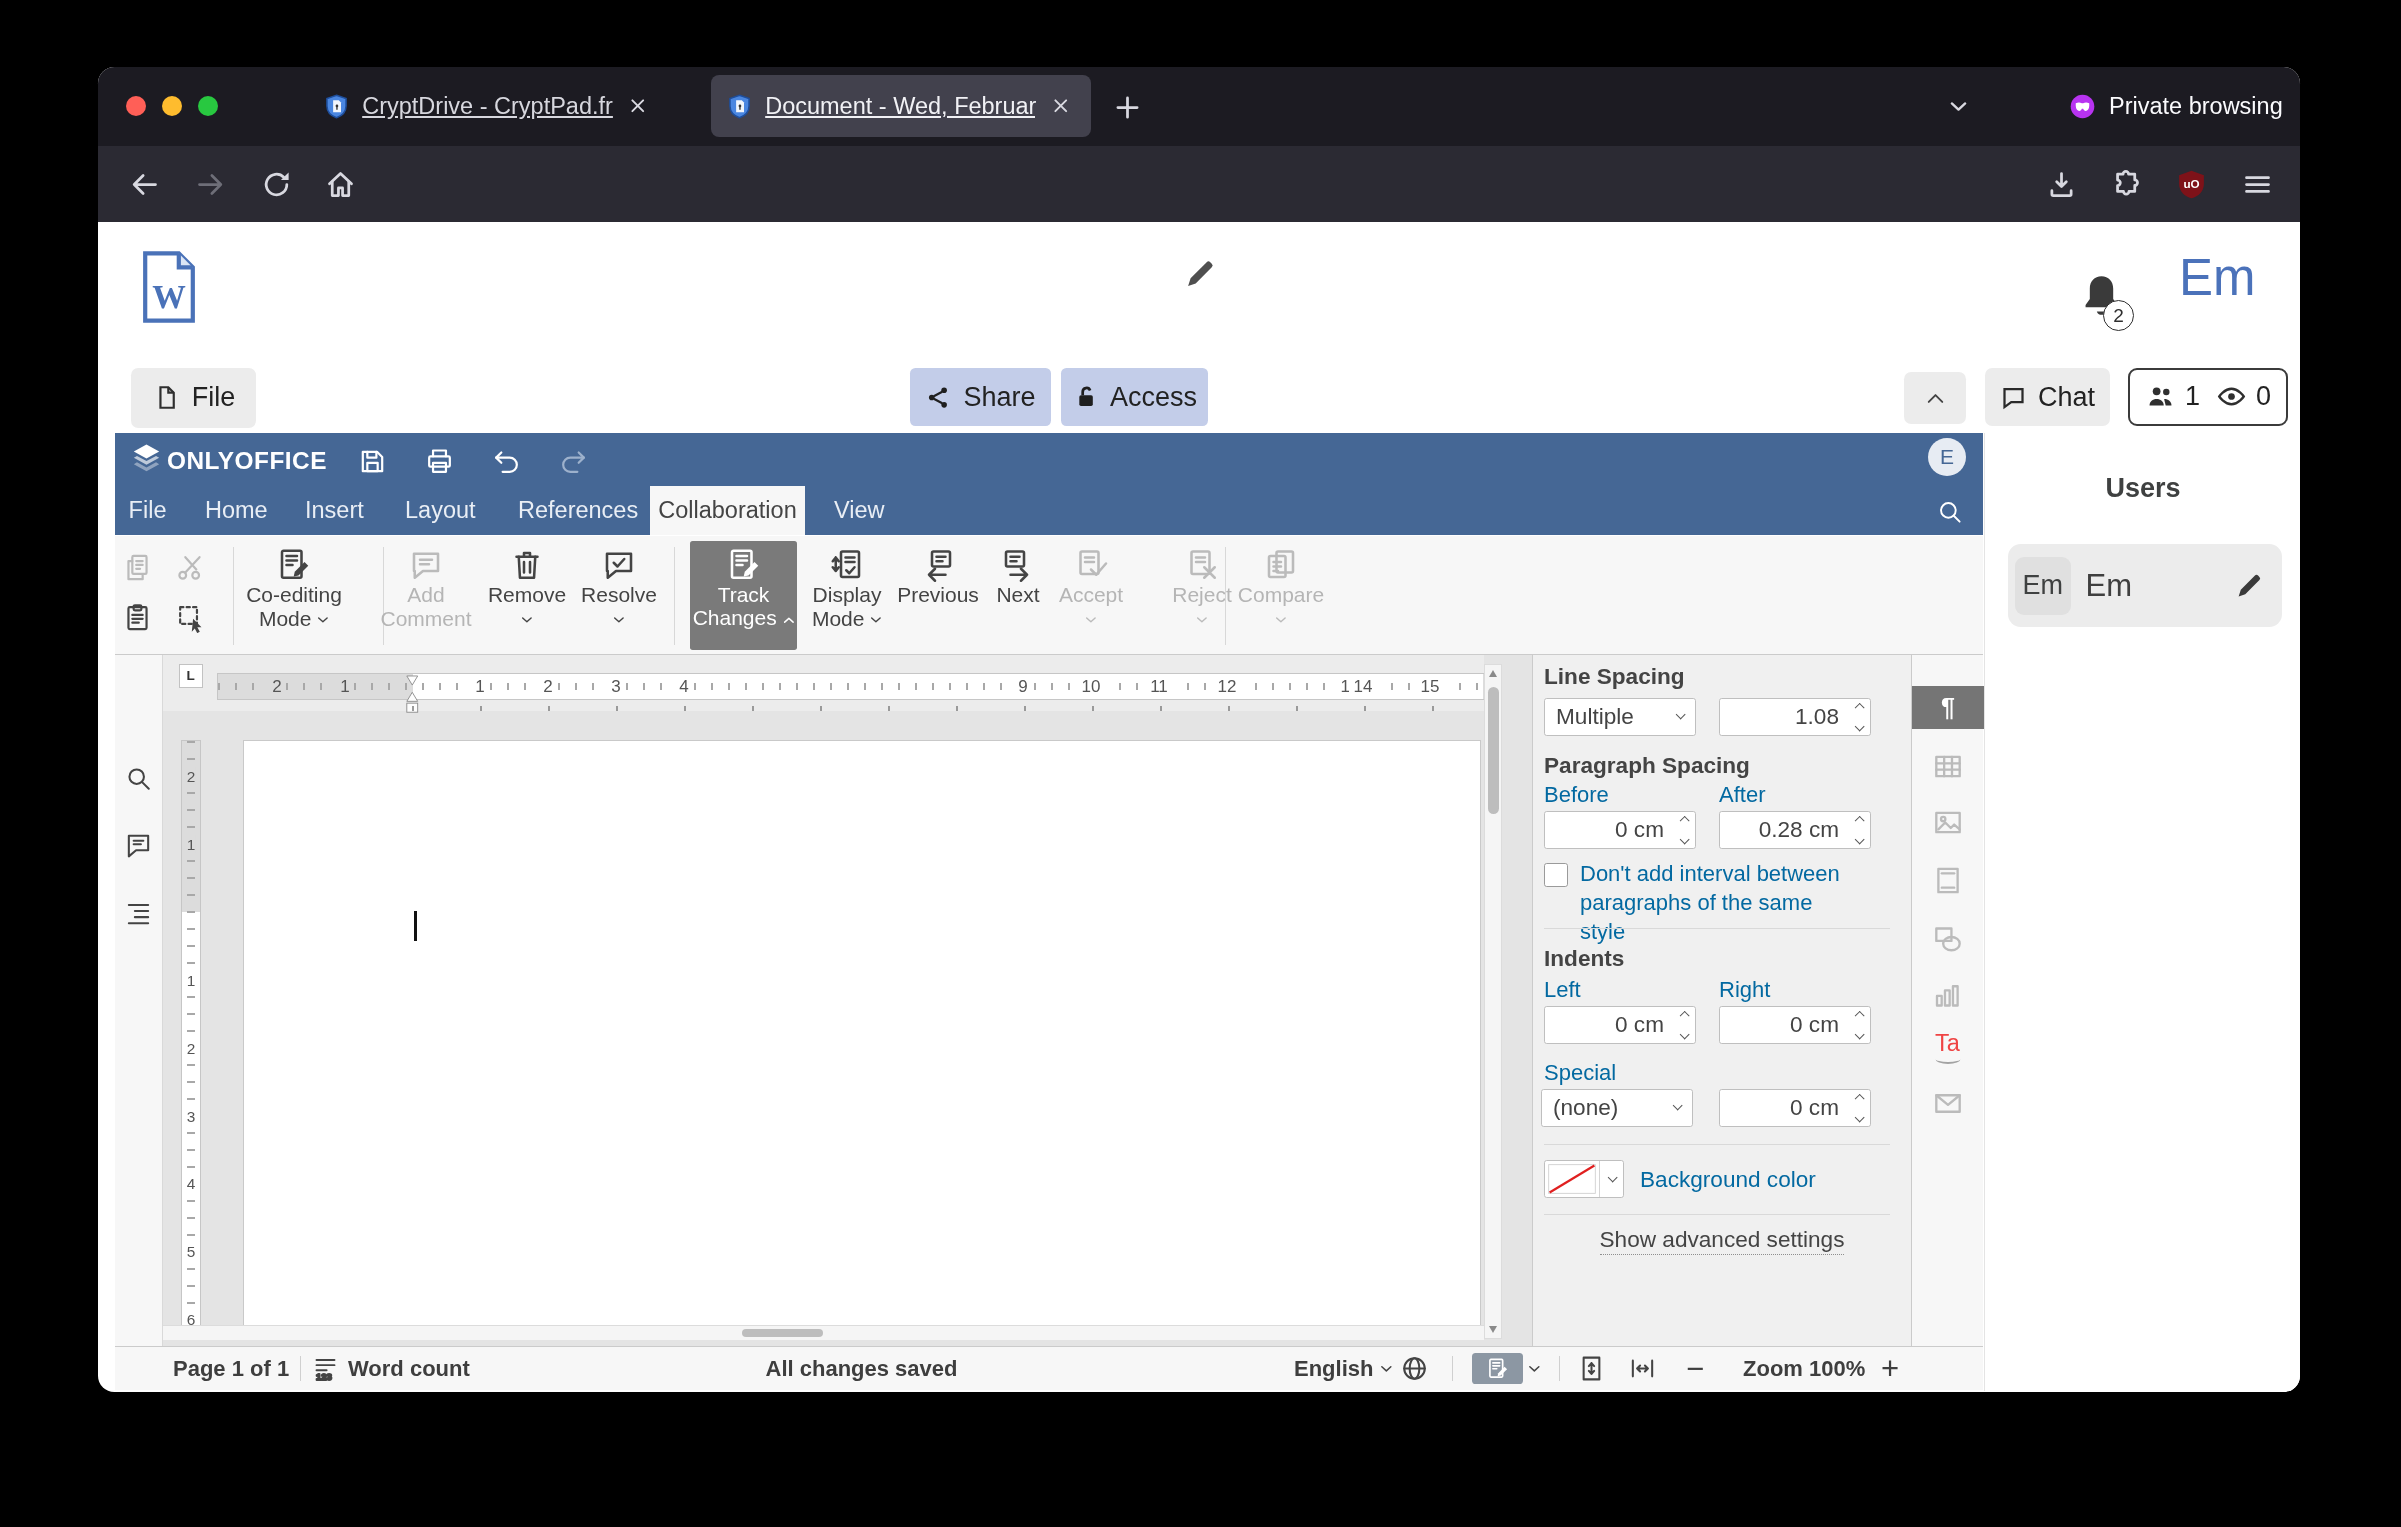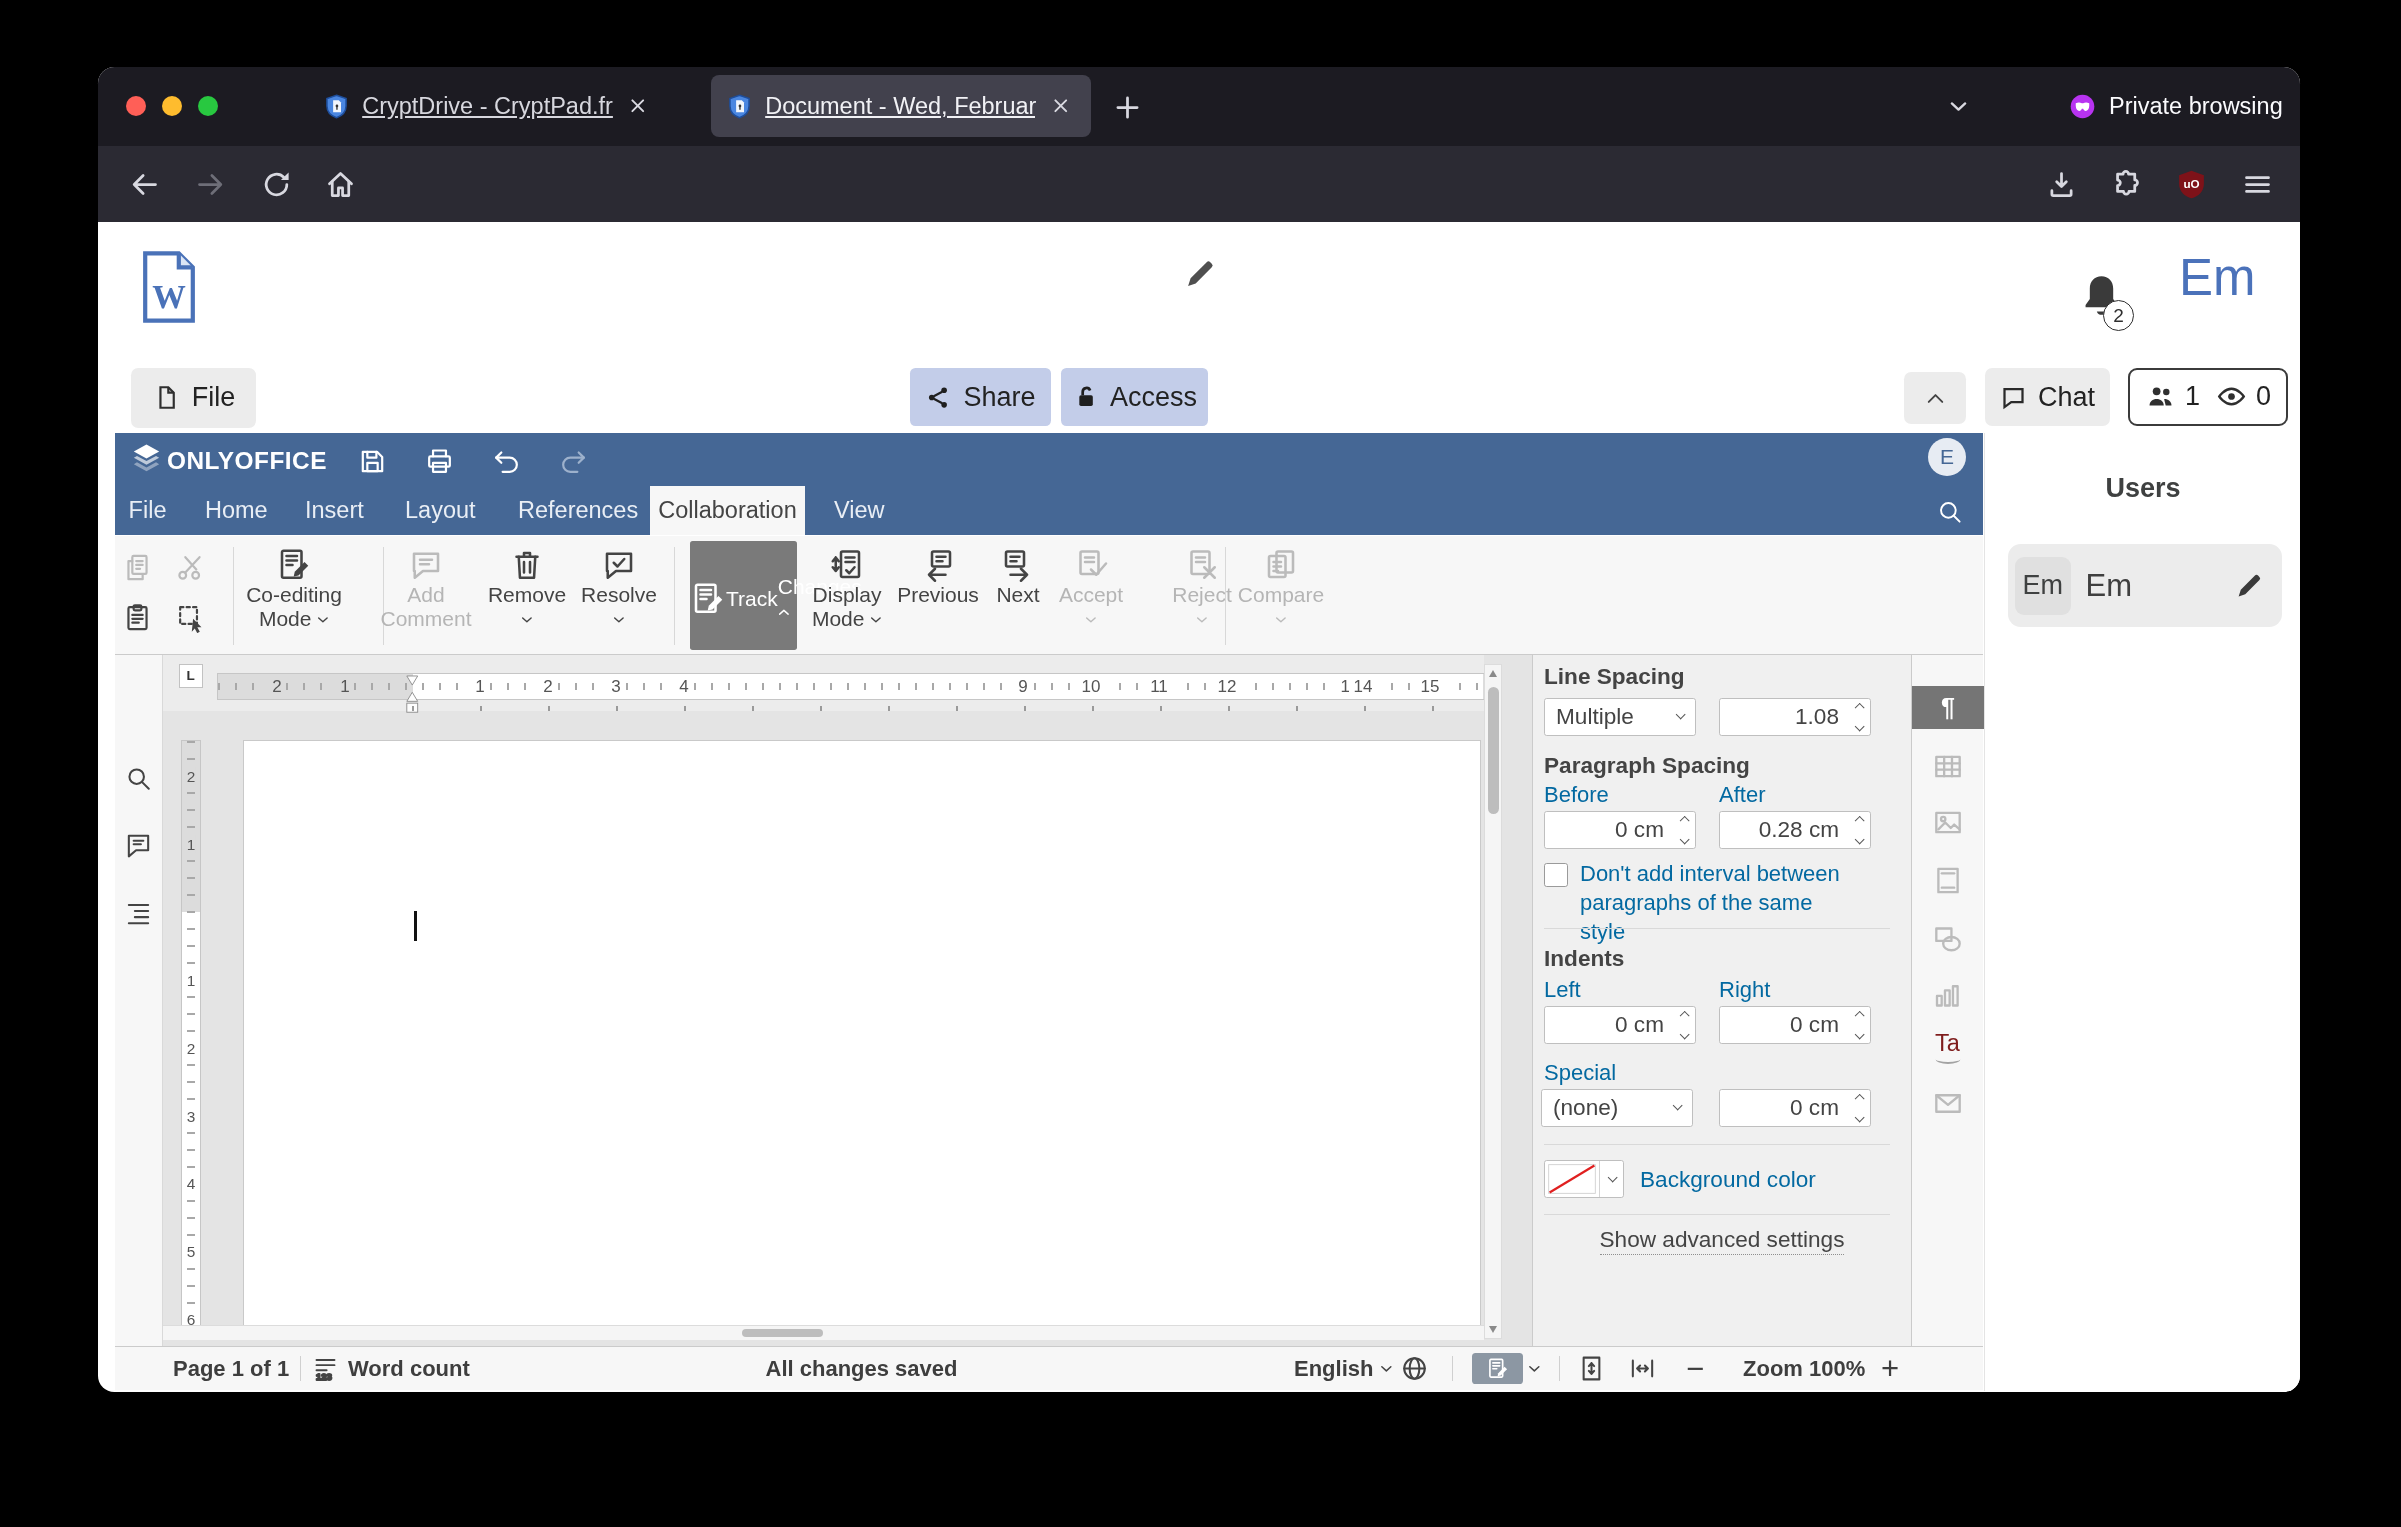--- a/index.html
+++ b/index.html
@@ -35,21 +35,21 @@
   .brand{position:absolute;left:52px;top:13.6px;font-size:24.4px;font-weight:bold;color:#fff;letter-spacing:0.5px;}
   .mitem{position:absolute;top:53px;height:49px;line-height:49px;font-size:23.5px;color:#e9eef5;}
   .mitem.on{background:#f7f7f7;color:#444;text-align:center;}
   .eavatar{position:absolute;left:1813px;top:5.4px;width:38px;height:38px;border-radius:50%;background:#e7ecf3;
     color:#456795;font-size:21px;display:flex;align-items:center;justify-content:center;}
   .ootb{position:absolute;left:17px;top:469px;width:1868px;height:119px;background:#f7f7f7;border-bottom:0.9px solid #cbcbcb;box-sizing:border-box;}
   .tsep{position:absolute;top:11px;height:98px;width:0.9px;background:#d8d8d8;}
   .titem{position:absolute;top:11px;display:flex;flex-direction:column;align-items:center;font-size:21px;color:#444;line-height:23.5px;}
   .titem.dim{color:#b5b5b5;}
   .trackblk{position:absolute;left:575px;top:5.4px;width:107px;height:109px;background:#7a7a7a;border-radius:2.7px;
-    display:flex;flex-direction:row;align-items:center;padding-top:5.4px;box-sizing:border-box;color:#fff;font-size:21px;line-height:23.5px;}
+    display:flex;flex-direction:column;align-items:center;padding-top:5.4px;box-sizing:border-box;color:#fff;font-size:21px;line-height:23.5px;}
   .chev{display:inline-block;vertical-align:middle;}
   
   .docarea{position:absolute;left:17px;top:588px;width:1868px;height:691px;background:#e4e4e4;}
   .leftstrip{position:absolute;left:0;top:0;width:48px;height:691px;background:#f7f7f7;border-right:0.9px solid #d9d9d9;box-sizing:border-box;}
   .topband{position:absolute;left:48px;top:0;width:1321px;height:56px;background:#ececec;}
   .hruler{position:absolute;left:102px;top:18px;width:1285px;height:27px;background:#fff;border:0.9px solid #c6c6c6;box-sizing:border-box;}
   .hz{position:absolute;top:0;height:25px;background:#dcdcdc;}
   .hticks{position:absolute;left:0;top:9px;width:100%;height:7.2px;
     background:repeating-linear-gradient(to right,#a8a8a8 0 1.8px,transparent 1.8px 17px);}
   .rn{position:absolute;top:50%;transform:translate(-50%,-50%);font-size:17px;color:#555;background:#fff;padding:0 4.5px;line-height:18px;}
@@ -768,21 +768,21 @@
             <ellipse cx="14.5" cy="15" rx="6" ry="4.8"></ellipse>
           </svg>
       </div>
       <div class="sicon" style="top:323px">
         <svg class="skd" width="33" height="33" viewBox="0 0 24 24">
             <rect x="4" y="13" width="3.4" height="7"></rect>
             <rect x="9.8" y="9" width="3.4" height="11"></rect>
             <rect x="15.6" y="6" width="3.4" height="14"></rect>
           </svg>
       </div>
-      <div class="sicon" style="top:375px;color:#7f1d1d;font-size:23.5px;text-align:center">
+      <div class="sicon" style="top:375px;color:#ef4444;font-size:23.5px;text-align:center">
         <div>Ta</div>
         <div style="width:25px;height:8.1px;border-bottom:2.3px solid #a3a3a3;border-radius:50%;margin-top:-3.6px"></div>
       </div>
       <div class="sicon" style="top:432px">
         <svg class="skd" width="33" height="33" viewBox="0 0 24 24">
             <rect x="3.5" y="6" width="17" height="12"></rect>
             <path d="M3.5 6l8.5 7 8.5-7"></path>
           </svg>
       </div>
     </div>

